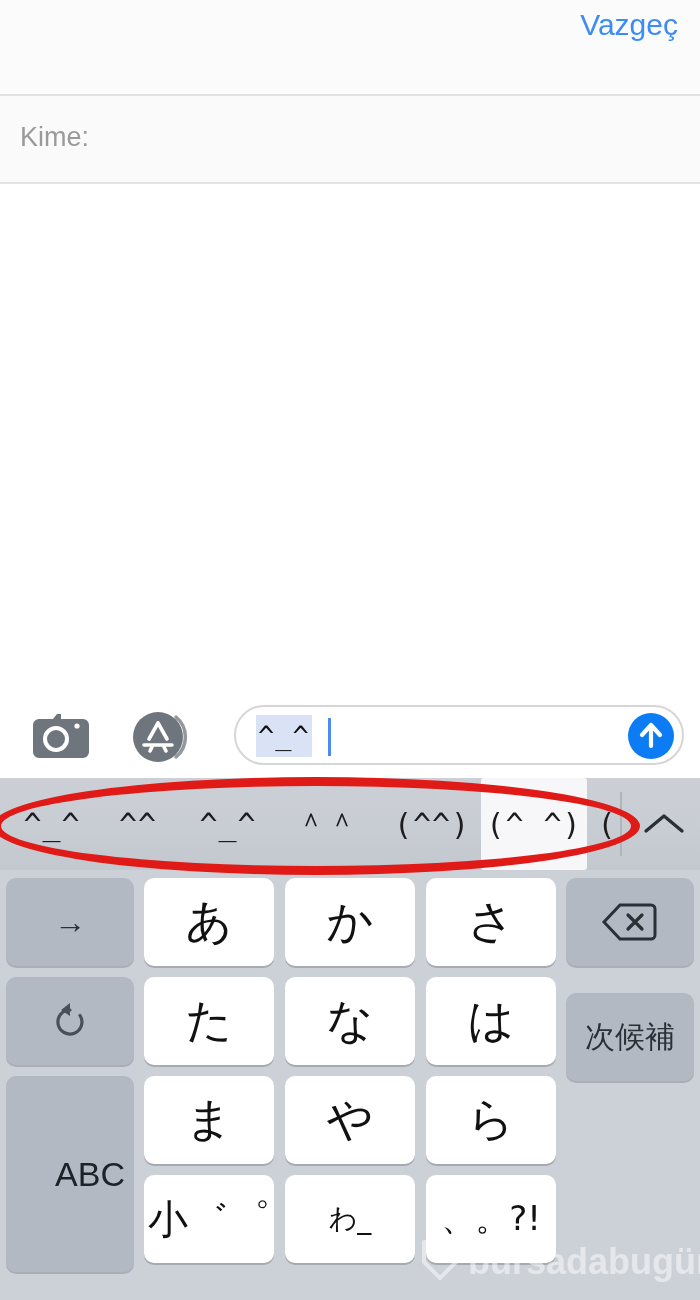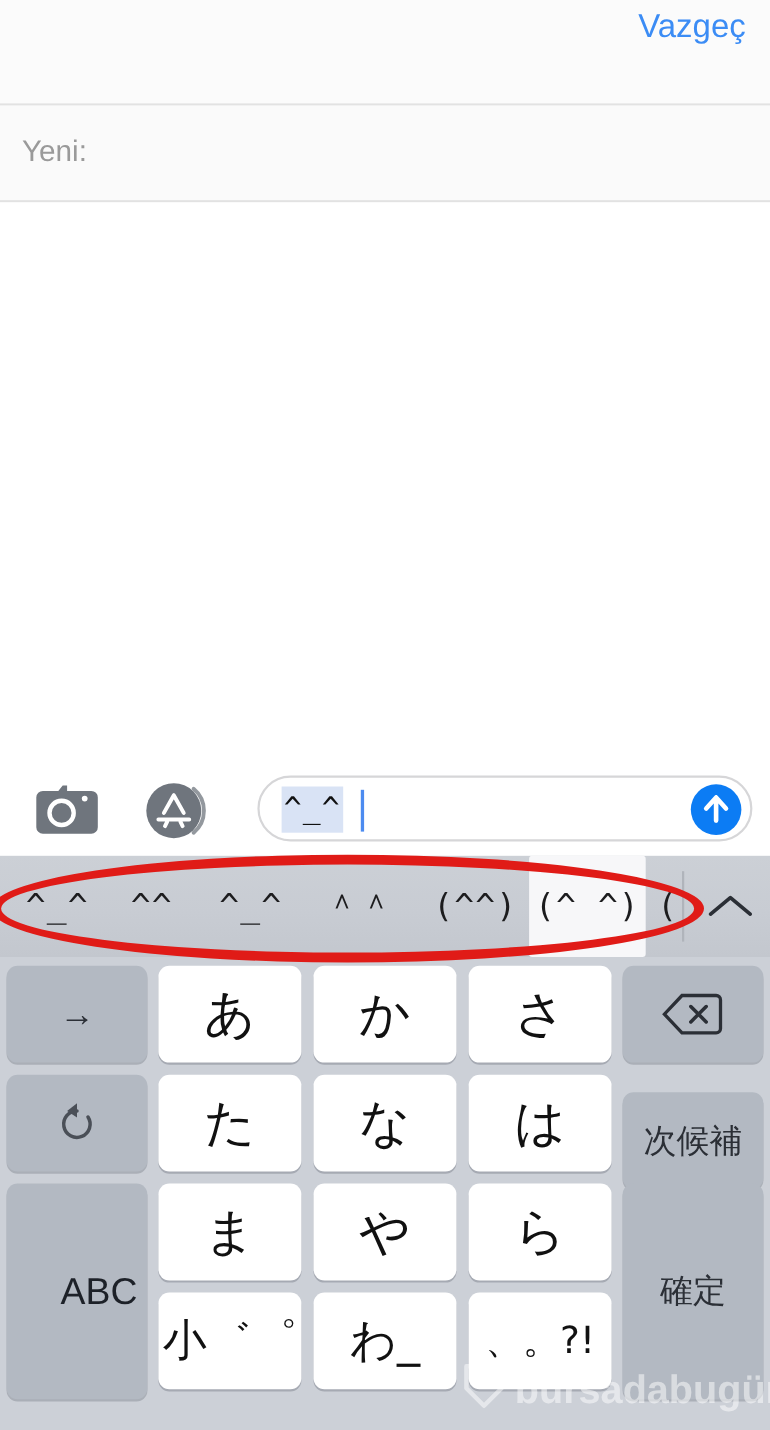--- a/index.html
+++ b/index.html
@@ -236,21 +236,21 @@
   }
 </style>
 </head>
 <body>
 
 <div class="navbar">
   <div class="nav-cancel">Vazgeç</div>
 </div>
 
 <div class="recipient-row">
-  <div class="recipient-label">Yeni:</div>
+  <div class="recipient-label">Kime:</div>
 </div>
 
 <div class="message-canvas"></div>
 
 <div class="compose-bar">
 
   <div class="camera-icon">
     <svg width="62" height="47" viewBox="0 0 62 47">
       <path d="M14 6 h12 l4 -5 h4 v5 h22 a6 6 0 0 1 6 6 v27 a6 6 0 0 1 -6 6 h-44 a6 6 0 0 1 -6 -6 v-27 a6 6 0 0 1 6 -6 z" fill="#6f757d"></path>
       <circle cx="29" cy="26" r="11" fill="none" stroke="#ffffff" stroke-width="4"></circle>
@@ -318,24 +318,23 @@
   <div class="key char" style="left:285px;top:107px; width:130px; height:88px;">な</div>
   <div class="key char" style="left:426px;top:107px; width:130px; height:88px;">は</div>
   <div class="key func jp" style="left:566px;top:123px; width:128px; height:88px;">次候補</div>
 
   <div class="key func abc" style="left:6px;  top:206px; width:128px; height:196px;padding-left:40px;">ABC</div>
 
   <div class="key char" style="left:144px;top:206px; width:130px; height:88px;">ま</div>
   <div class="key char" style="left:285px;top:206px; width:130px; height:88px;">や</div>
   <div class="key char" style="left:426px;top:206px; width:130px; height:88px;">ら</div>
 
-  <div class="key func jp" style="left:566px;top:206px; width:128px; height:196px;">確定</div>
 
   <div class="key char small-stack" style="left:144px;top:305px; width:130px; height:88px; font-size:40px;">小゛゜</div>
-  <div class="key char" style="left:285px;top:305px; width:130px; height:88px; font-size:42px;">わ_</div>
+  <div class="key char" style="left:285px;top:305px; width:130px; height:88px; font-size:28px;">わ_</div>
   <div class="key char" style="left:426px;top:305px; width:130px; height:88px; font-size:34px;">、。?!</div>
 </div>
 
 <div class="red-ellipse"></div>
 
 <div class="watermark">
   <span>
     <svg width="40" height="44" viewBox="0 0 40 44">
       <path d="M4 4 H36 V24 L20 40 L4 24 Z" fill="none" stroke="#ffffff" stroke-width="4" stroke-linejoin="round"></path>
     </svg>

